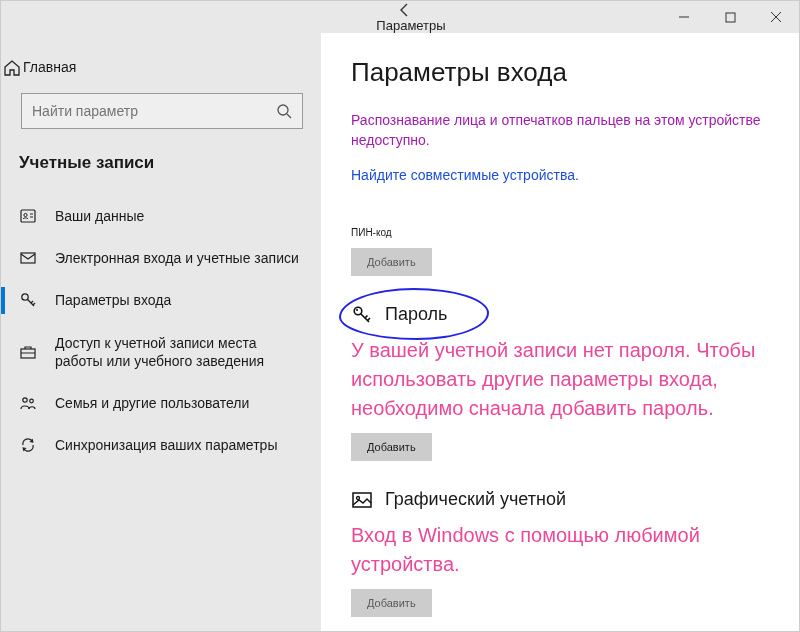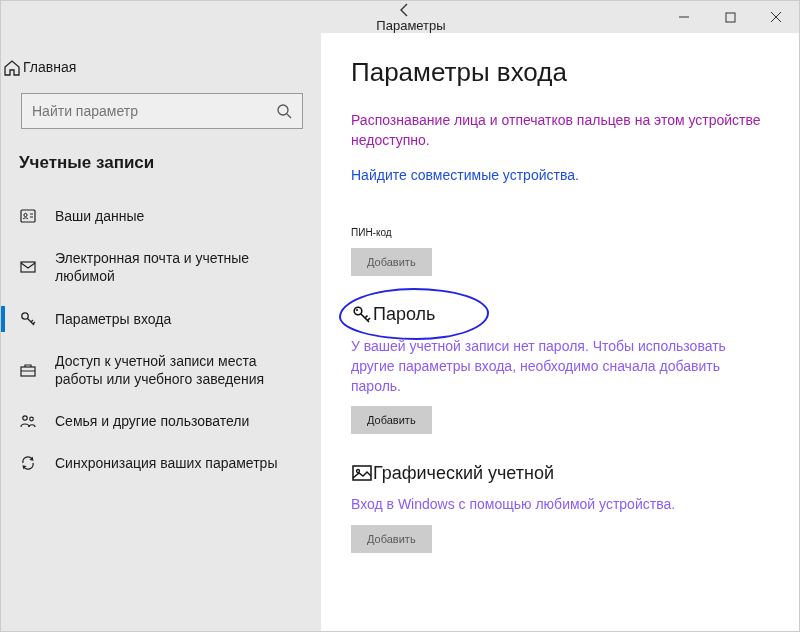--- a/index.html
+++ b/index.html
@@ -147,33 +147,33 @@
     padding: 8px 16px;
     font-size: 11px;
     color:#5a5a5a;
     cursor:default;
   }
   .btn.enabled { color:#1a1a1a; cursor:pointer; }
   .section {
     margin-bottom: 28px;
   }
   .section-row {
-    display:flex;align-items:center;
+    display:flex;align-items:center;gap:12px;
     margin-bottom: 10px;
     position:relative;
   }
   .section-row .icon { width:22px;display:flex; }
   .section-row .title {
     font-size: 18px;
     font-weight: 400;
   }
   .desc {
-    font-size: 14px;
+    font-size: 20px;
     line-height:1.45;
-    color:#8b5cf6;
+    color:#ec4899;
     margin-bottom: 10px;
   }
   
   .annot {
     position:absolute;
     border: 2px solid #2222e8;
     border-radius: 50% 50% 48% 52% / 56% 48% 52% 44%;
     pointer-events:none;
   }
   svg { display:block; }
@@ -247,21 +247,21 @@
           <span class="label">Ваши данные</span>
         </div>
 
         <div class="nav-item">
           <span class="icon">
             <svg width="18" height="18" viewBox="0 0 18 18">
                 <rect x="2" y="4" width="14" height="10" stroke="#222" stroke-width="1.2" fill="none"></rect>
                 <path d="M2 5 L9 10 L16 5" stroke="#222" stroke-width="1.2" fill="none"></path>
               </svg>
           </span>
-          <span class="label">Электронная почта и учетные любимой</span>
+          <span class="label">Электронная входа и учетные записи</span>
         </div>
 
         <div class="nav-item active">
           <span class="icon">
             <svg width="18" height="18" viewBox="0 0 18 18">
                 <circle cx="6" cy="6" r="3.2" stroke="#222" stroke-width="1.3" fill="none"></circle>
                 <line x1="8.3" y1="8.3" x2="15" y2="15" stroke="#222" stroke-width="1.3"></line>
                 <line x1="12" y1="12" x2="14" y2="10" stroke="#222" stroke-width="1.3"></line>
                 <line x1="14" y1="14" x2="16" y2="12" stroke="#222" stroke-width="1.3"></line>
               </svg>

